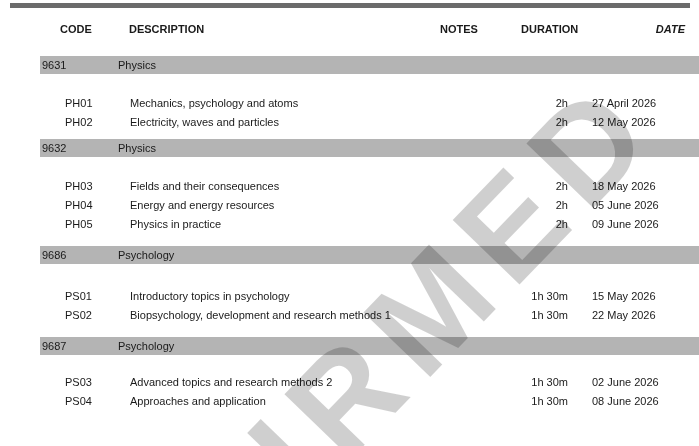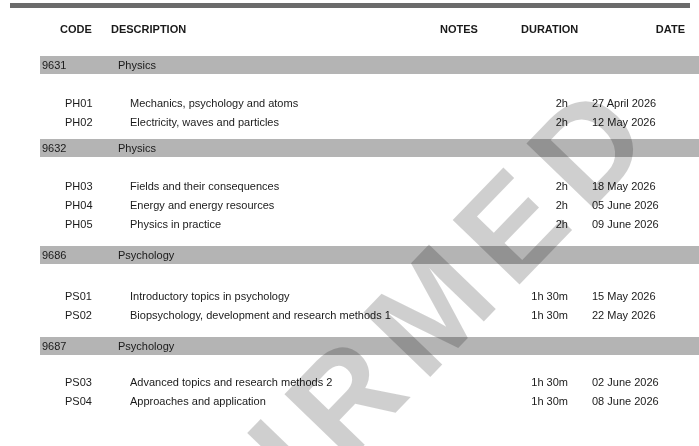--- a/index.html
+++ b/index.html
@@ -17,24 +17,24 @@
     position: absolute;
     left: 10px;
     top: 3px;
     width: 680px;
     height: 5px;
     background: #6b6b6b;
   }
   .header-row { position: absolute; top: 23px; left: 0; width: 699px; height: 14px; font-weight: bold; }
   .header-row span { position: absolute; top: 0; white-space: nowrap; text-align: right; }
   .h-code { left: 60px; }
-  .h-desc { left: 99px; padding-left: 12px; }
+  .h-desc { left: 117px; padding-left: 12px; }
   .h-notes { left: 440px; }
   .h-dur  { left: 521px; }
-  .h-date { left: 592px; width: 93px; text-align: right; }
+  .h-date { left: 592px; width: 93px; text-align: right; font-style: italic; }
 
   .section-bar {
     position: absolute;
     left: 4px;
     width: 686px;
     height: 18px;
     background: #b4b4b4;
     line-height: 18px;
     margin-left: 36px;
   }

